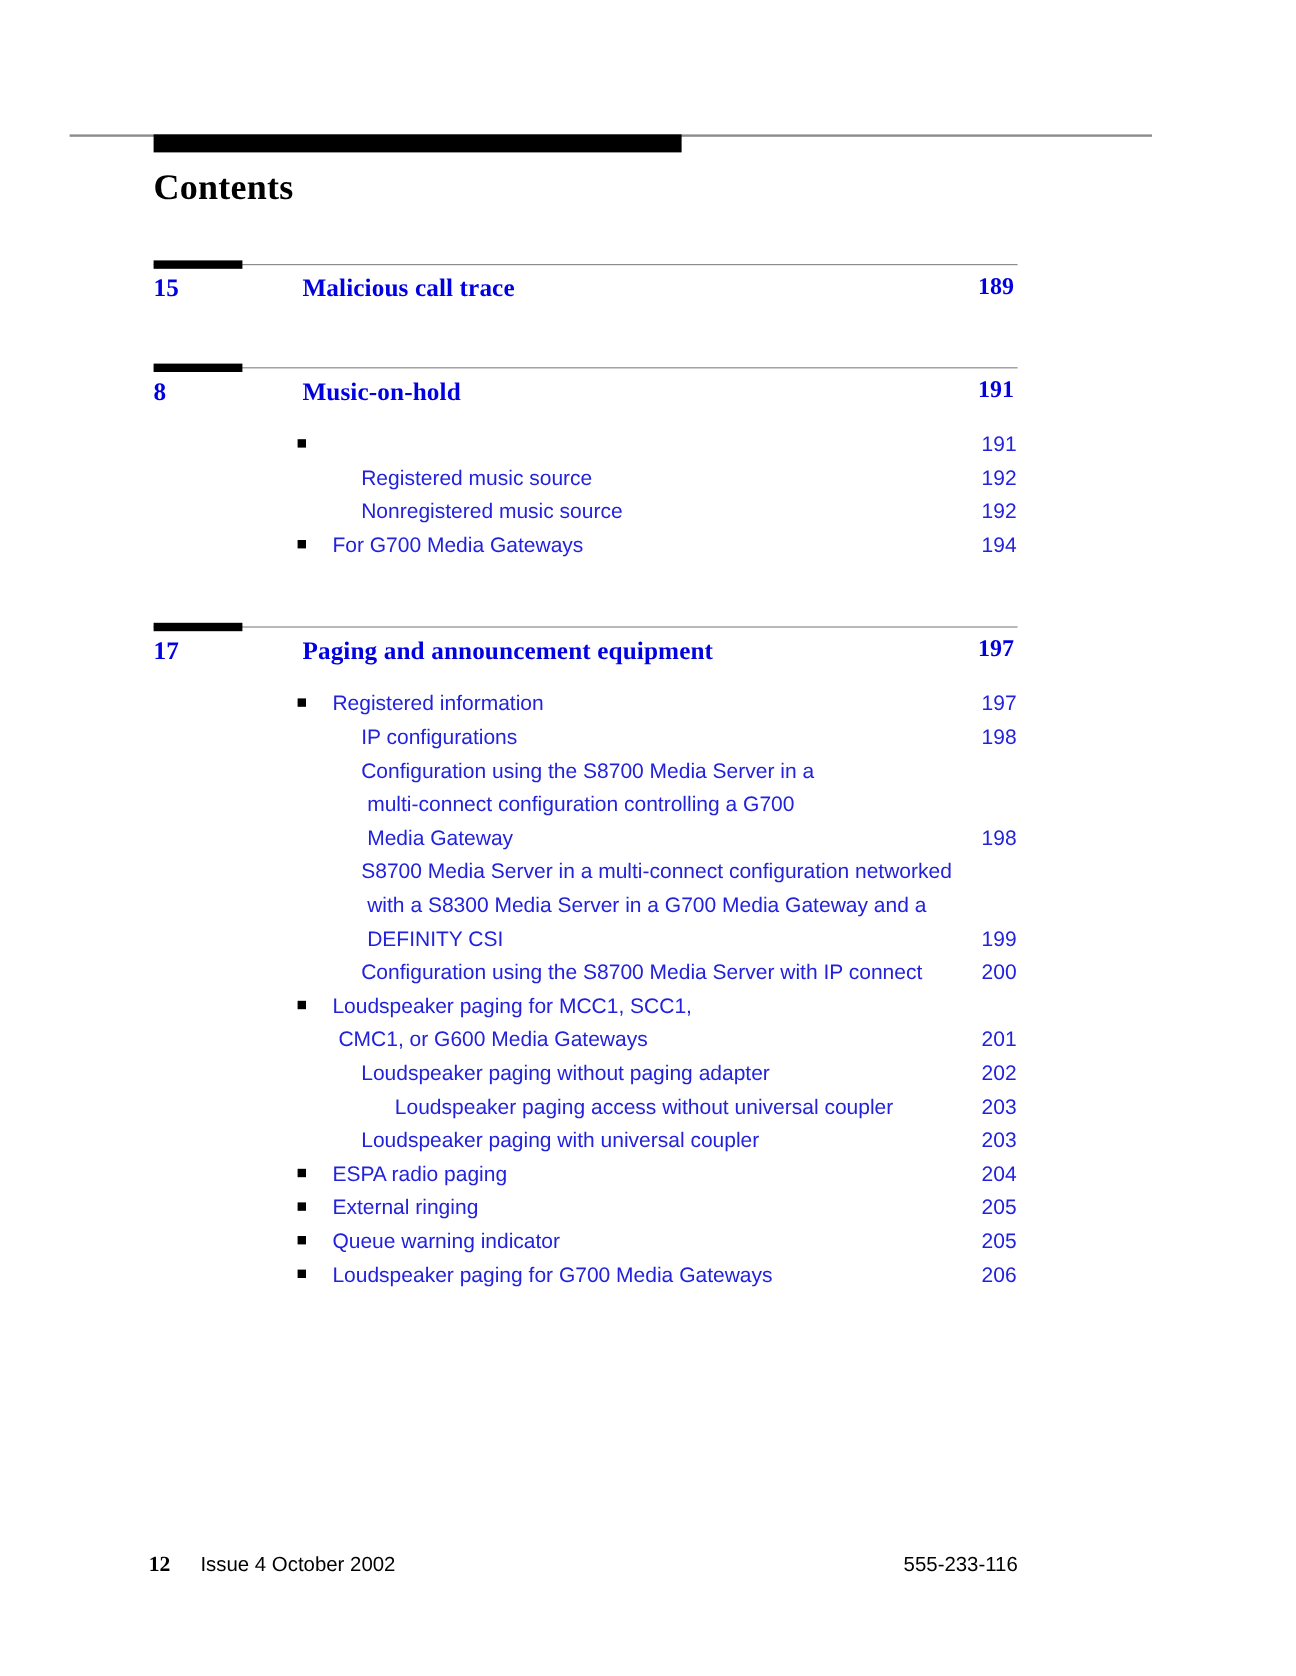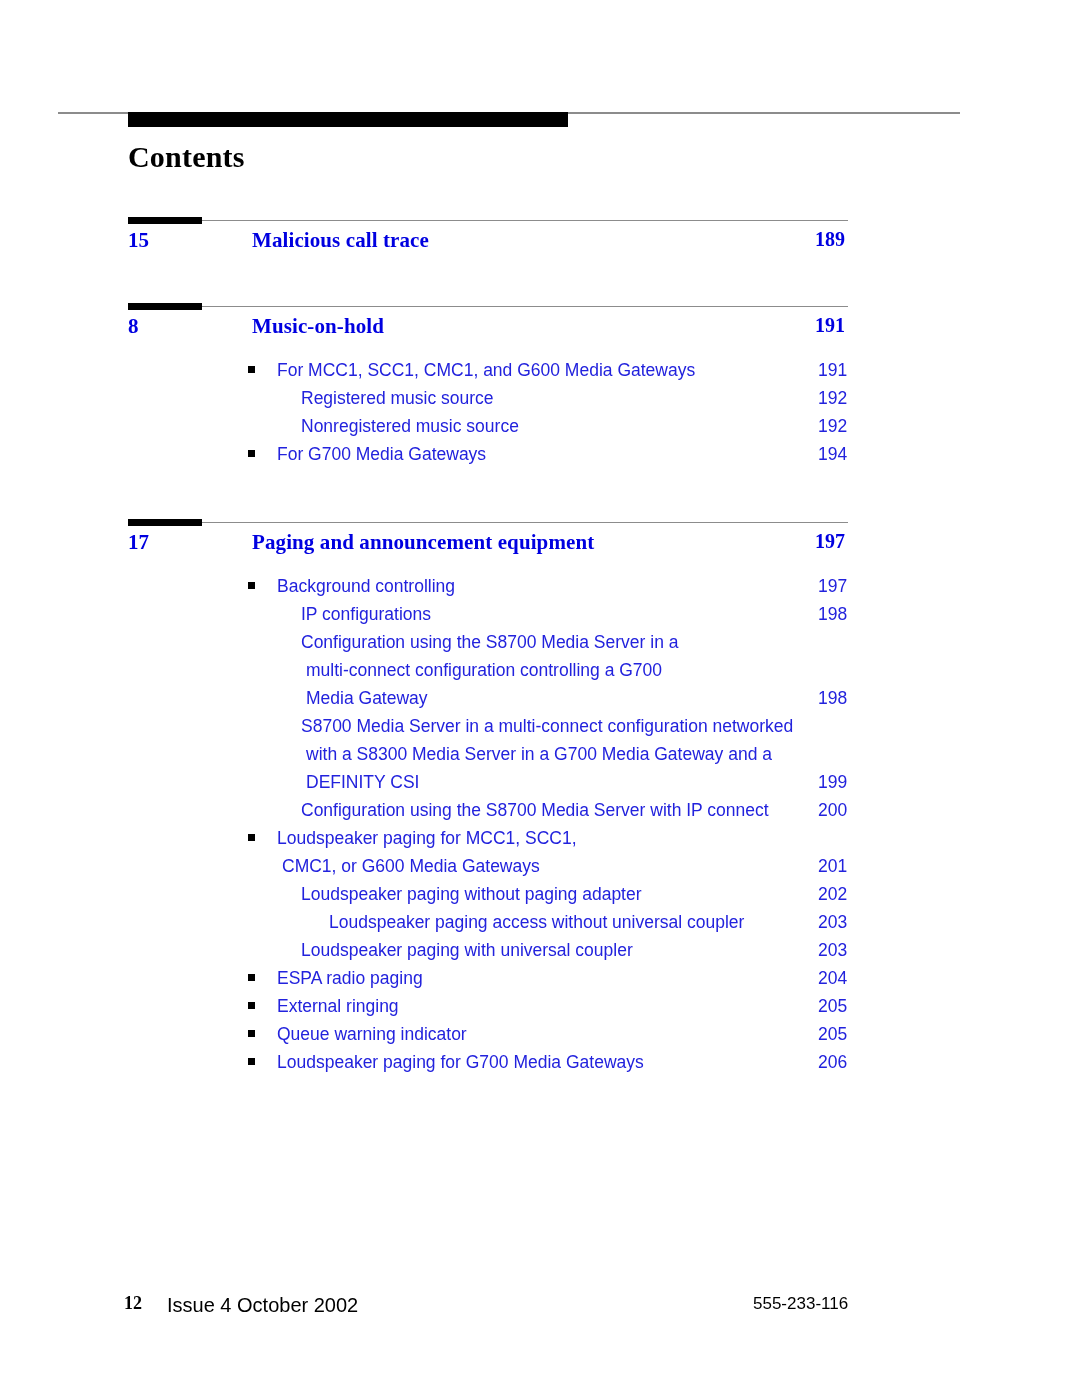--- a/index.html
+++ b/index.html
@@ -170,21 +170,21 @@
     top: 0;
     font-family: "Liberation Serif", serif;
     font-weight: bold;
     font-size: 18px;
     color: #000000;
   }
   .footer-issue {
     position: absolute;
     left: 167px;
     top: 1px;
-    font-size: 20px;
+    font-size: 17px;
     color: #000000;
   }
   .footer-doc {
     position: absolute;
     left: 753px;
     top: 1px;
     font-size: 17px;
     color: #000000;
   }
 </style>
@@ -217,21 +217,20 @@
           <div class="chapter-rule-thick"></div>
         </div>
         <div class="chapter-head">
           <span class="chapter-num">8</span>
           <span class="chapter-title">Music-on-hold</span>
           <span class="chapter-page">191</span>
         </div>
         <div class="entries">
           <div class="entry lvl1" style="height: 28px;">
             <span class="entry-bullet"></span>
-            <span class="entry-text"><span style="display: block;">For MCC1, SCC1, CMC1, and G600 Media Gateways</span></span>
             <span class="entry-page" style="top: 0px;">191</span>
           </div>
           <div class="entry lvl2" style="height: 28px;">
             <span class="entry-text"><span style="display: block;">Registered music source</span></span>
             <span class="entry-page" style="top: 0px;">192</span>
           </div>
           <div class="entry lvl2" style="height: 28px;">
             <span class="entry-text"><span style="display: block;">Nonregistered music source</span></span>
             <span class="entry-page" style="top: 0px;">192</span>
           </div>
@@ -249,21 +248,21 @@
           <div class="chapter-rule-thick"></div>
         </div>
         <div class="chapter-head">
           <span class="chapter-num">17</span>
           <span class="chapter-title">Paging and announcement equipment</span>
           <span class="chapter-page">197</span>
         </div>
         <div class="entries">
           <div class="entry lvl1" style="height: 28px;">
             <span class="entry-bullet"></span>
-            <span class="entry-text"><span style="display: block;">Background controlling</span></span>
+            <span class="entry-text"><span style="display: block;">Registered information</span></span>
             <span class="entry-page" style="top: 0px;">197</span>
           </div>
           <div class="entry lvl2" style="height: 28px;">
             <span class="entry-text"><span style="display: block;">IP configurations</span></span>
             <span class="entry-page" style="top: 0px;">198</span>
           </div>
           <div class="entry lvl2" style="height: 84px;">
             <span class="entry-text"><span style="display: block;">Configuration using the S8700 Media Server in a</span><span class="cont">multi-connect configuration controlling a G700</span><span class="cont">Media Gateway</span></span>
             <span class="entry-page" style="top: 56px;">198</span>
           </div>

